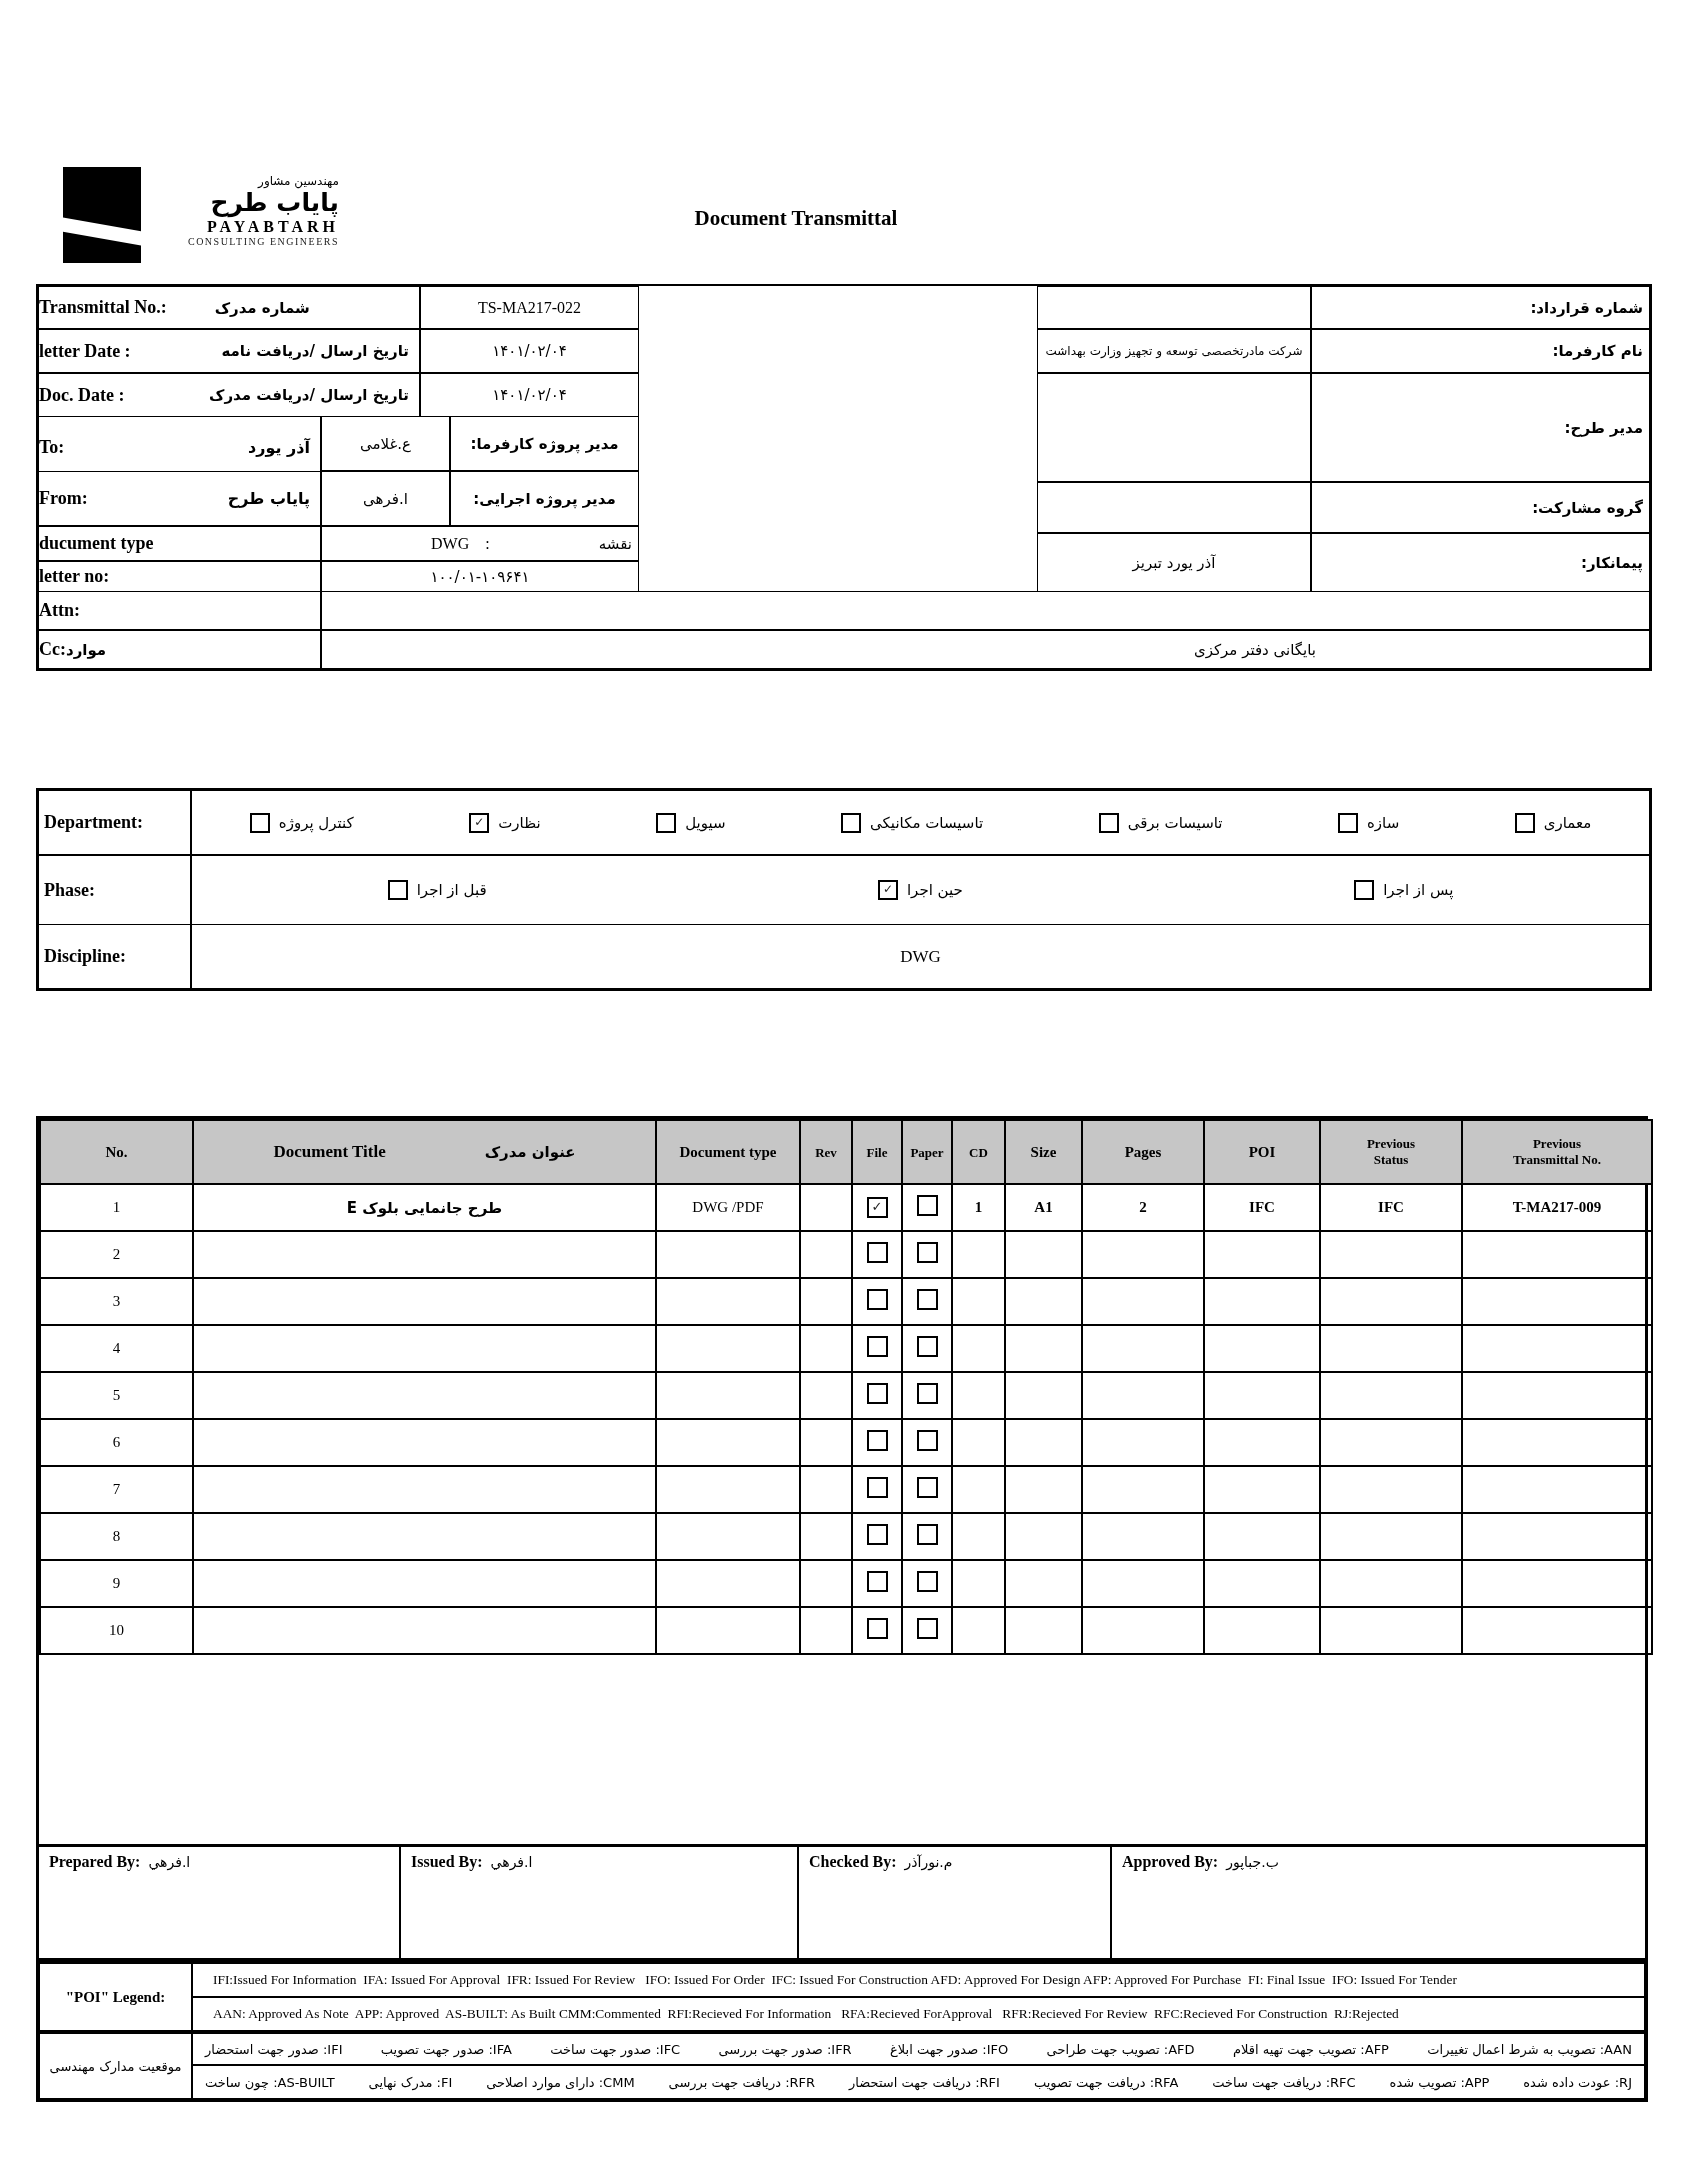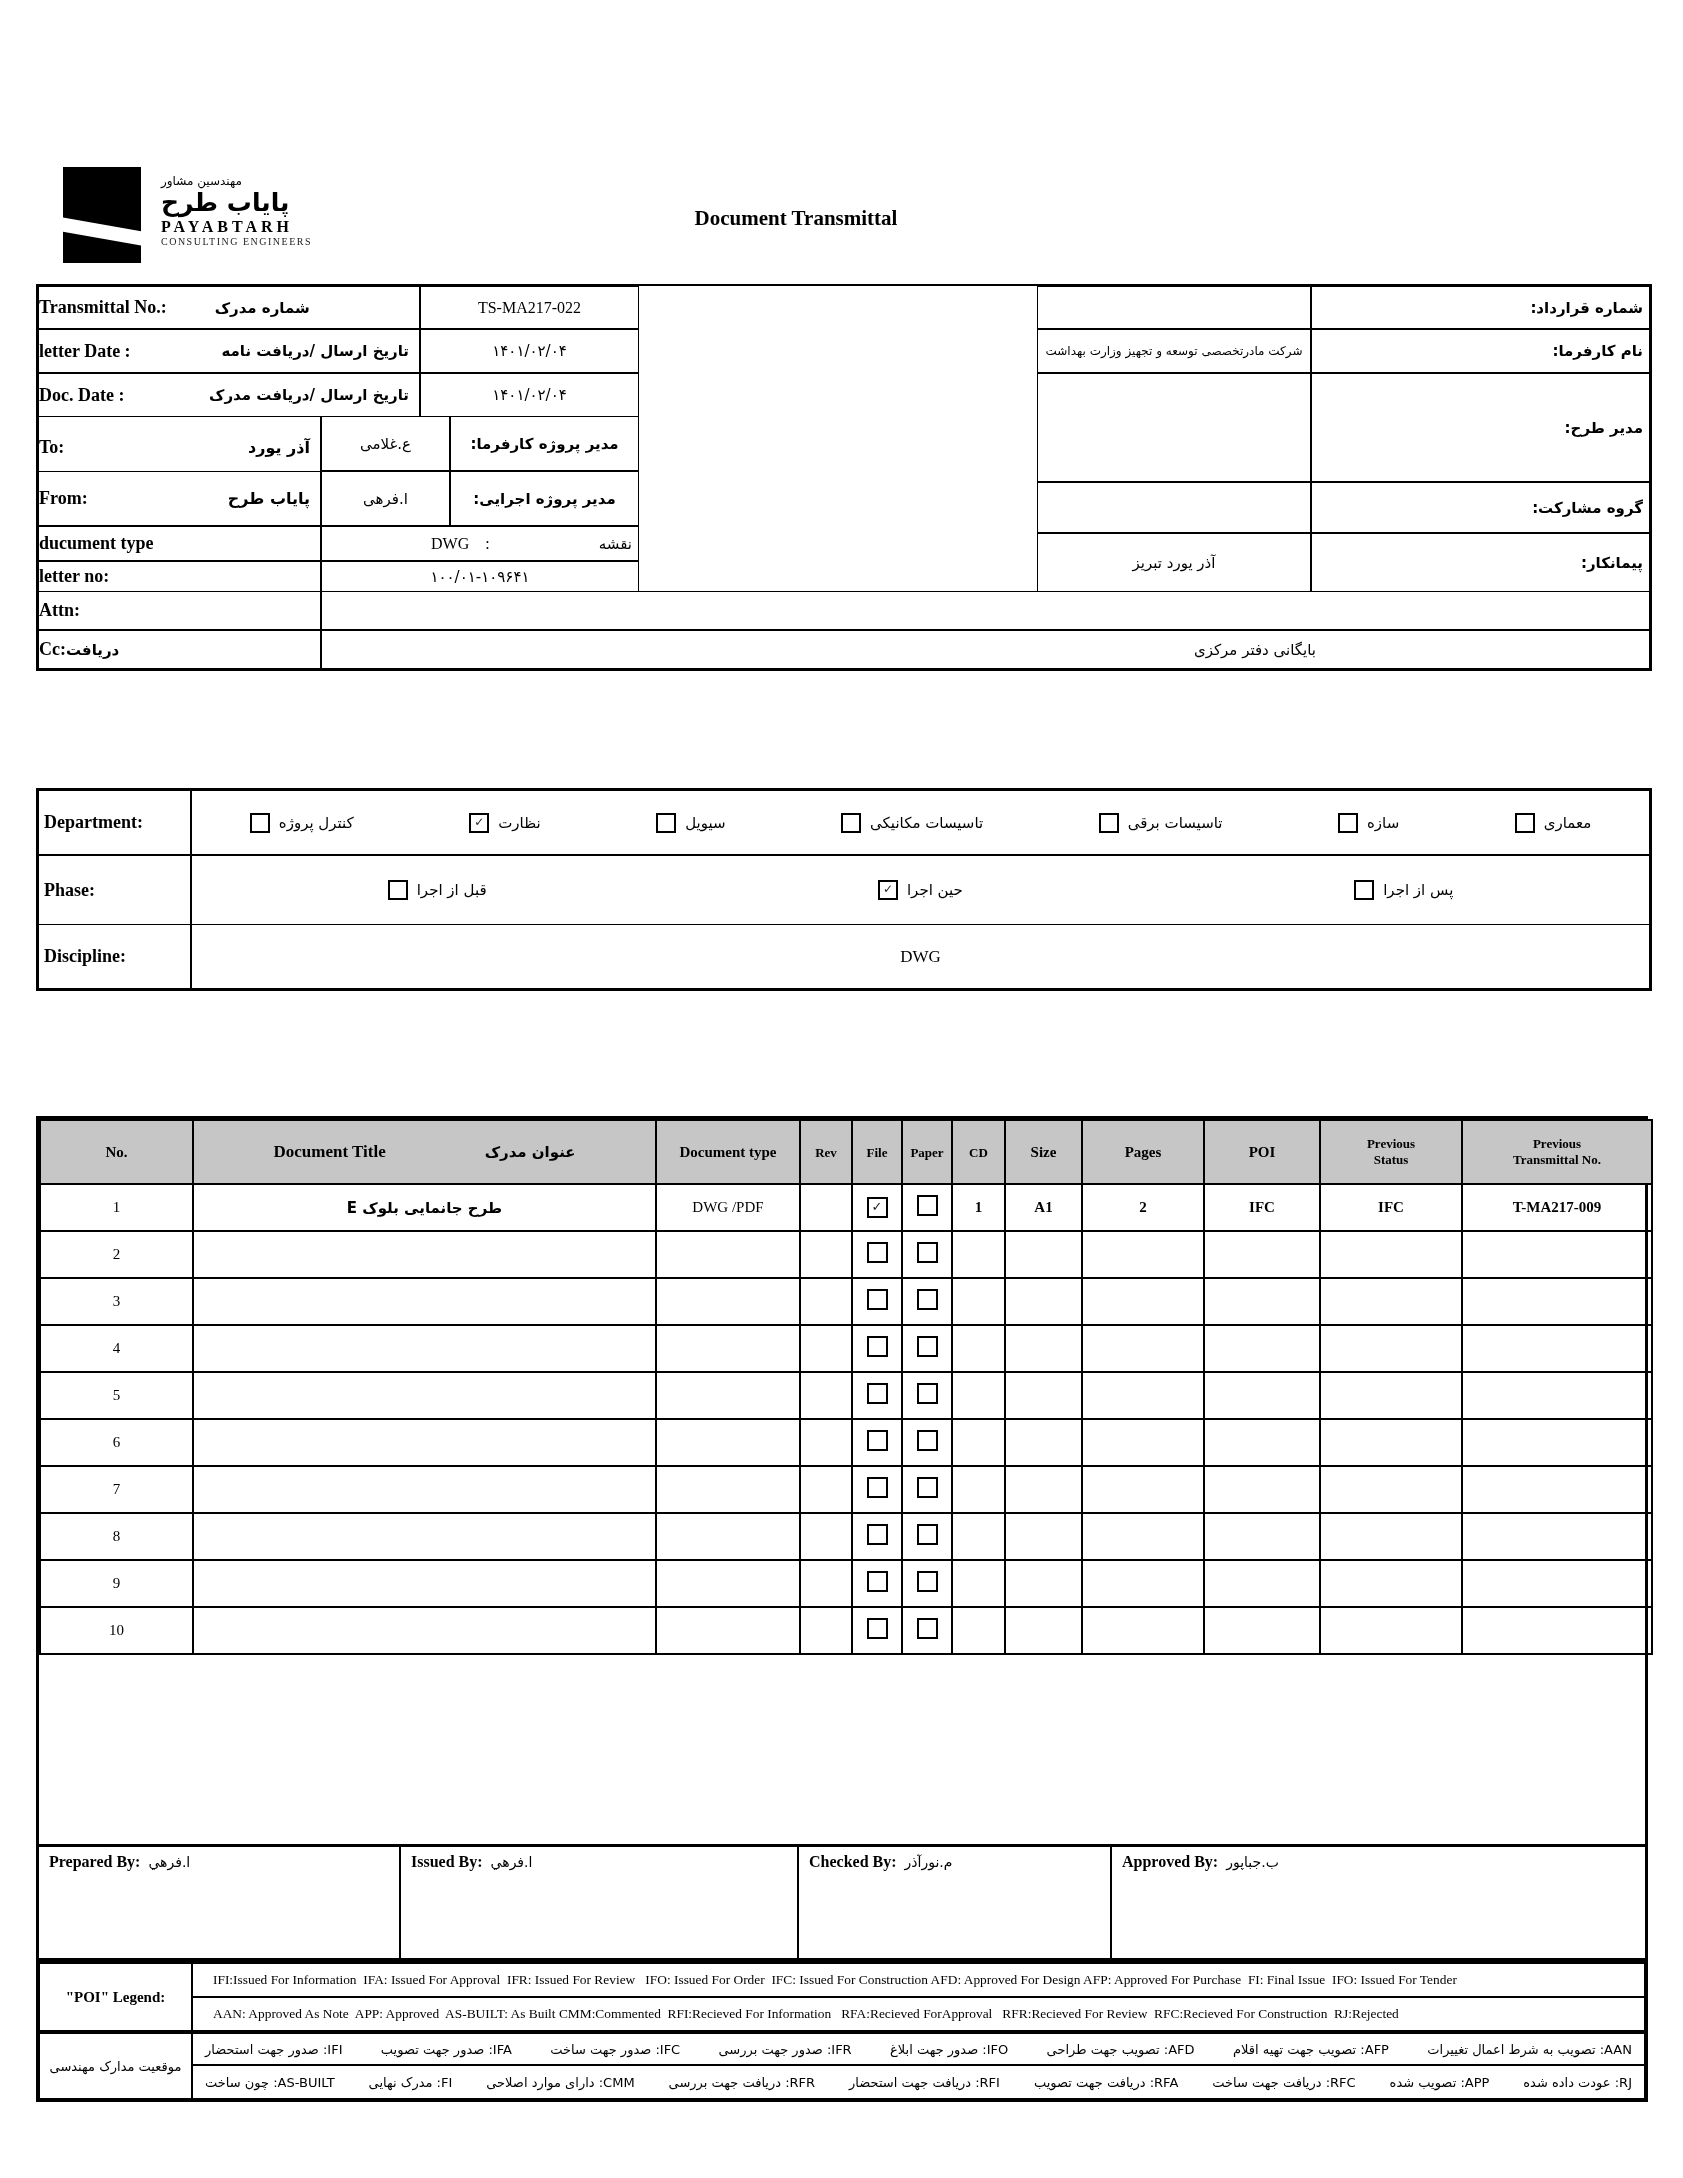--- a/index.html
+++ b/index.html
@@ -4,21 +4,21 @@
 <style>
   html,body{margin:0;padding:0;background:#fff}
   body{width:1684px;height:2178px;position:relative;font-family:"Liberation Serif",serif;color:#000;overflow:hidden}
   .fa{font-family:"DejaVu Sans","Liberation Sans",sans-serif}
   .b{font-weight:bold}
   .rel{position:relative;width:100%;height:100%}
   .cell{position:absolute;border:1px solid #000;box-sizing:border-box;display:flex;align-items:center;background:#fff;overflow:hidden}
   
   .logo-box{position:absolute;left:63px;top:167px;width:78px;height:96px;background:#000;overflow:hidden}
   .logo-stripe{position:absolute;left:-12%;top:60%;width:130%;height:14px;background:#fff;transform:rotate(10deg)}
-  .brand{position:absolute;left:161px;top:175px;width:209px;text-align:left;line-height:1.15}
+  .brand{position:absolute;left:130px;top:175px;width:209px;text-align:right;line-height:1.15}
   .brand .fa-top{font-size:12px}
   .brand .fa-name{font-size:25px;font-weight:bold}
   .brand .en-name{font-size:16px;font-weight:bold;letter-spacing:4px}
   .brand .en-tag{font-size:10px;letter-spacing:1.5px;color:#222}
   .title{position:absolute;left:587px;top:206px;width:418px;text-align:center;font-size:21px;font-weight:bold}
   
   .info{position:absolute;left:36px;top:284px;width:1612px;height:383px;border:2px solid #000;box-sizing:content-box}
   .en-lab{font-size:18px;font-weight:bold;}
   .fa-lab{font-size:15px;font-weight:bold}
   .val{font-size:15px}
@@ -140,21 +140,21 @@
       </div>
 
   <div class="cell" style="left:0;top:305px;width:283px;height:39px">
         <span class="en-lab">Attn:</span>
       </div>
   <div class="cell" style="left:283px;top:305px;width:1329px;height:39px">
         <span class="val"></span>
       </div>
   <div class="cell" style="left:0;top:344px;width:283px;height:39px">
     <span class="en-lab">Cc:</span>
-        <span class="fa fa-lab">دریافت</span>
+        <span class="fa fa-lab">موارد</span>
   </div>
   <div class="cell" style="left:283px;top:344px;width:1329px;height:39px;justify-content:flex-end;padding-right:333px">
         <span class="fa val" dir="rtl">بایگانی دفتر مرکزی</span>
       </div>
 
 
   <div class="cell" style="left:999px;top:0;width:274px;height:43px">
         <span class="val"></span>
       </div>
   <div class="cell ctr" style="left:999px;top:43px;width:274px;height:44px">

